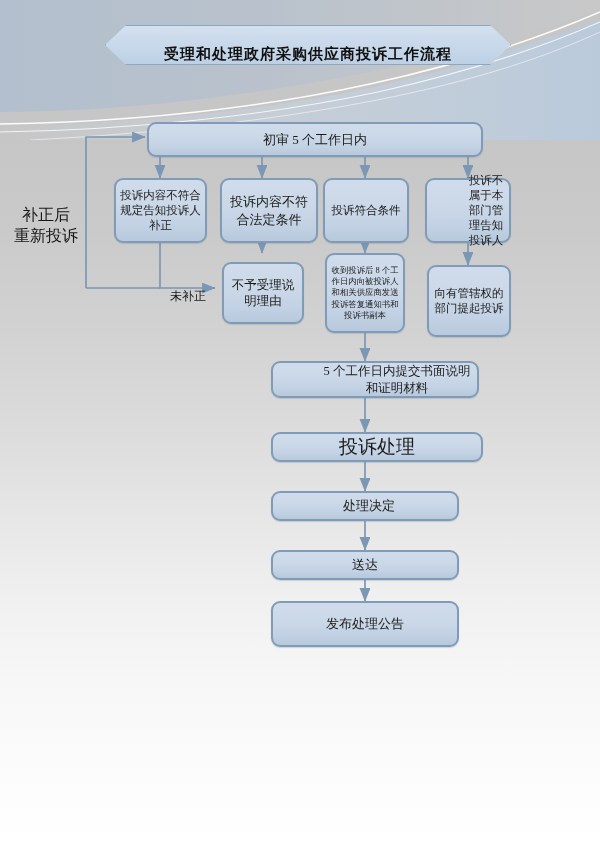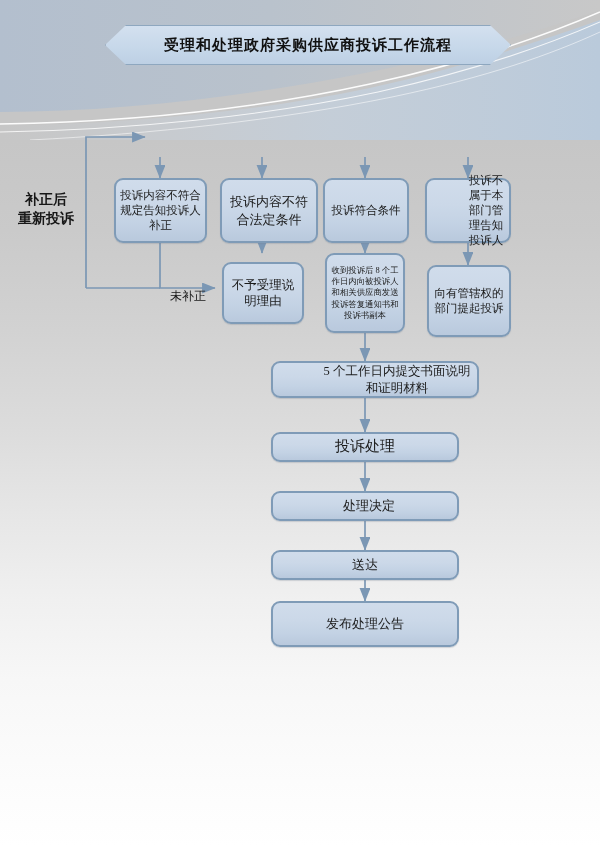--- a/index.html
+++ b/index.html
@@ -20,21 +20,21 @@
   }
   
   .deco{position:absolute;left:0;top:0;width:600px;height:140px;pointer-events:none;}
 
   
   #wires{position:absolute;left:0;top:0;width:600px;height:847px;}
 
   
   .banner{
     position:absolute;
-    display:flex;align-items:center;justify-content:center;
+    display:flex;align-items:flex-end;justify-content:center;
     background:linear-gradient(to bottom,#d3e0ef 0%,#c7d8ea 55%,#bdd0e4 100%);
     border:1px solid #8ea7bf;
     color:#111;
     font-family:"DejaVu Sans","Liberation Sans",sans-serif;
     font-weight:bold;
     letter-spacing:1px;
     -webkit-clip-path:polygon(0% 50%,5.2% 0%,94.8% 0%,100% 50%,94.8% 100%,5.2% 100%);
     clip-path:polygon(0% 50%,5.2% 0%,94.8% 0%,100% 50%,94.8% 100%,5.2% 100%);
   }
 
@@ -123,20 +123,23 @@
 
     <g stroke="#7b97b4" stroke-width="1.7" fill="none">
       <path d="M160,288 L86,288"></path>
     </g>
   </svg>
 
   <div class="banner" style="left:105px;top:25px;width:404px;height:38px;font-size:15px;">
     <span>受理和处理政府采购供应商投诉工作流程</span>
   </div>
 
+  <div class="node" style="left:147px;top:122px;width:336px;height:35px;font-size:13px;">
+    <span>初审 5 个工作日内</span>
+  </div>
 
   <div class="node" style="left:114px;top:178px;width:93px;height:65px;font-size:11.5px;">
     <span>投诉内容不符合规定告知投诉人补正</span>
   </div>
 
   <div class="node" style="left:220px;top:178px;width:98px;height:65px;font-size:13px;">
     <span>投诉内容不符合法定条件</span>
   </div>
 
   <div class="node" style="left:323px;top:178px;width:86px;height:65px;font-size:11.5px;">
@@ -156,37 +159,37 @@
   </div>
 
   <div class="node" style="left:427px;top:265px;width:84px;height:72px;font-size:11.5px;">
     <span>向有管辖权的部门提起投诉</span>
   </div>
 
   <div class="node" style="left:271px;top:361px;width:208px;height:37px;font-size:12.5px;padding-left:44px;">
     <span>5 个工作日内提交书面说明和证明材料</span>
   </div>
 
-  <div class="node" style="left:271px;top:432px;width:188px;height:30px;font-size:15px;align-items:center;">
+  <div class="node" style="left:271px;top:432px;width:212px;height:30px;font-size:19px;align-items:center;">
     <span>投诉处理</span>
   </div>
 
   <div class="node" style="left:271px;top:491px;width:188px;height:30px;font-size:13px;padding-left:8px;">
     <span>处理决定</span>
   </div>
 
   <div class="node" style="left:271px;top:550px;width:188px;height:30px;font-size:13px;">
     <span>送达</span>
   </div>
 
   <div class="node" style="left:271px;top:601px;width:188px;height:46px;font-size:13px;">
     <span>发布处理公告</span>
   </div>
 
-  <div class="lbl" style="left:14px;top:172px;width:64px;font-size:14px;font-weight:bold;">
+  <div class="lbl" style="left:14px;top:182px;width:64px;font-size:16px;">
     <span>补正后
 重新投诉</span>
   </div>
 
   <div class="lbl" style="left:164px;top:272px;width:48px;font-size:12px;">
     <span>未补正</span>
   </div>
 
 </div>
 

